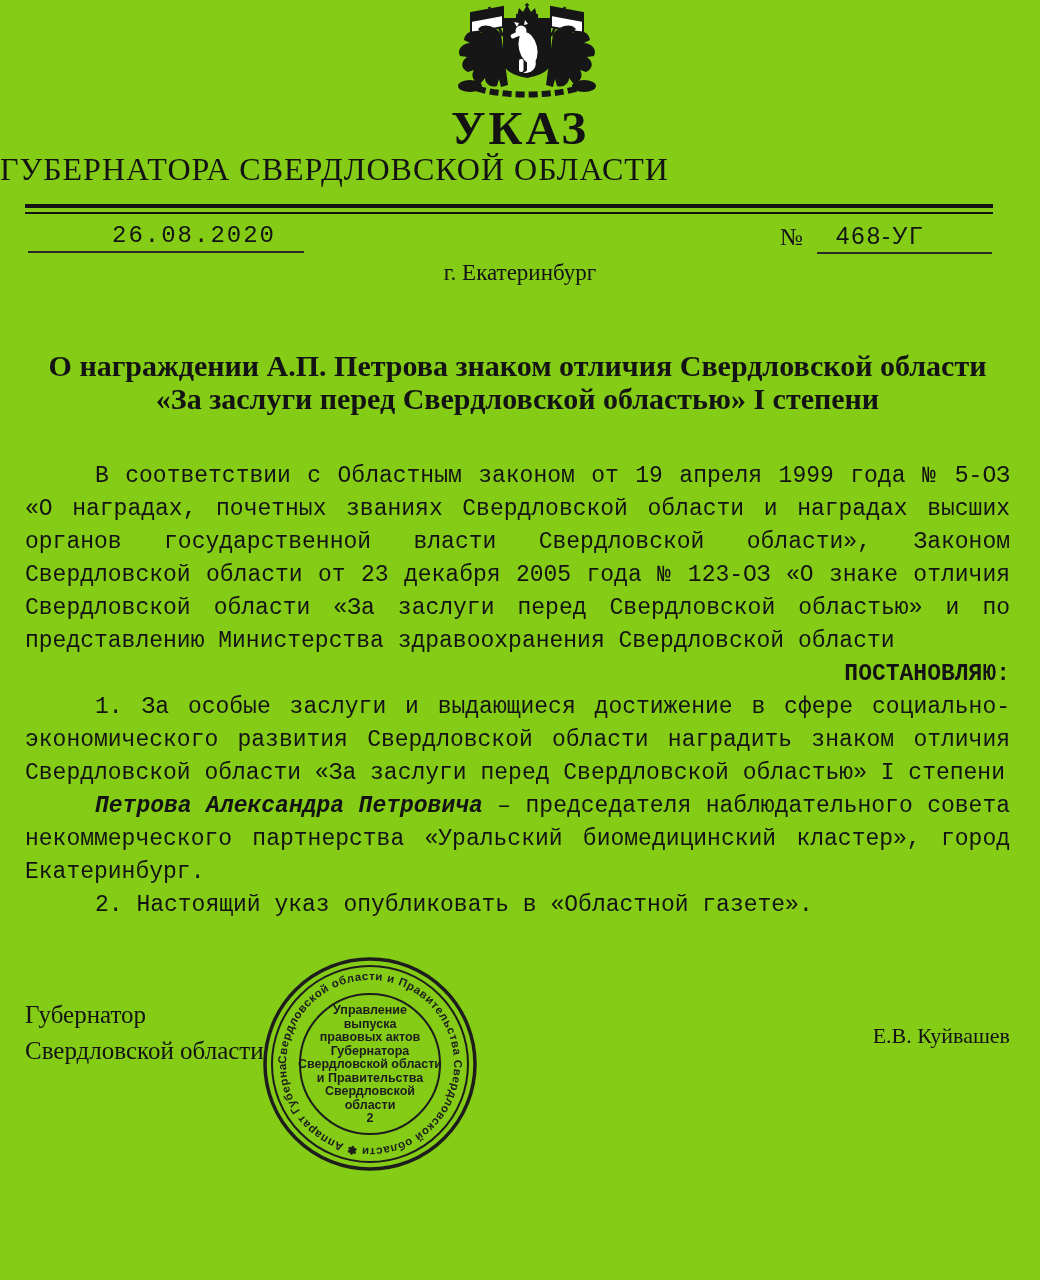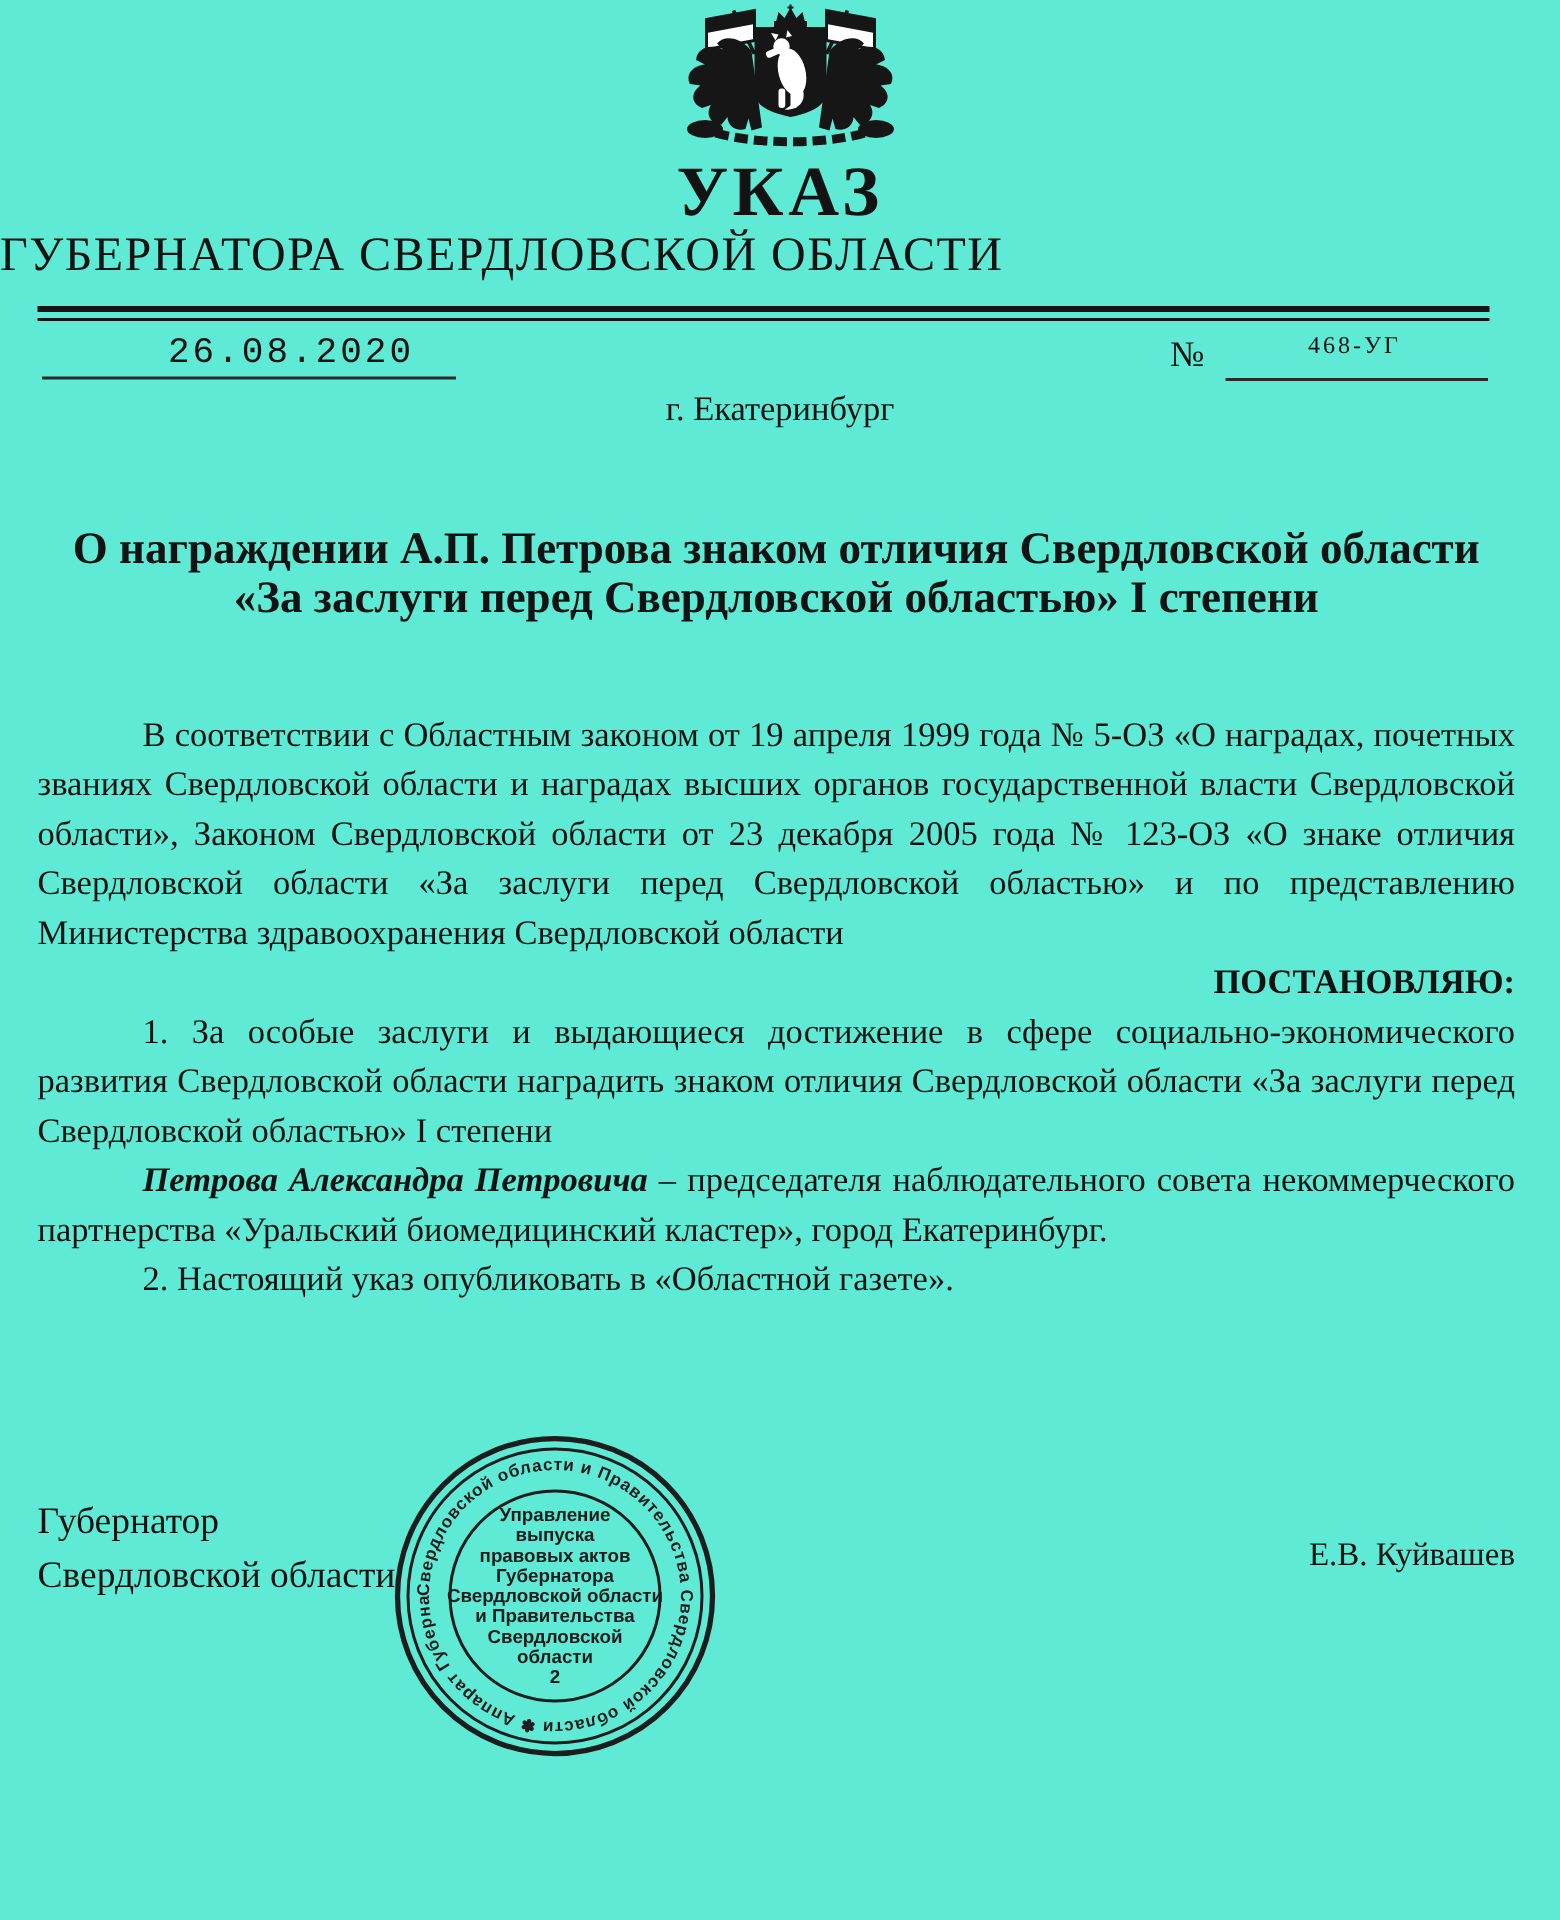--- a/index.html
+++ b/index.html
@@ -1,17 +1,17 @@
 <!DOCTYPE html>
 <html><head>
 <meta charset="utf-8">
 <style>
   html,body{margin:0;padding:0;background:#ffffff;}
   .page{
-    position:relative;width:1040px;height:1280px;background:#5eead4;
+    position:relative;width:1040px;height:1280px;background:#84cc16;
     font-family:"Liberation Serif",serif;color:#131313;overflow:hidden;
   }
   
   .emblem{position:absolute;left:437px;top:2px;}
   .doc-type{
     position:absolute;top:101px;left:0;width:100%;text-align:center;
     font-size:47px;font-weight:bold;letter-spacing:3px;
   }
   .issuer{
     position:absolute;top:151px;left:0;width:100%;text-align:left;
@@ -20,36 +20,36 @@
   .rule-thick{position:absolute;top:204px;left:25px;width:968px;height:4px;background:#141414;}
   .rule-thin{position:absolute;top:212px;left:25px;width:968px;height:2px;background:#141414;}
 
   .date-text{
     position:absolute;top:222px;left:112px;
     font-family:"Liberation Mono",monospace;font-size:24px;letter-spacing:2px;
   }
   .date-underline{position:absolute;top:251px;left:28px;width:276px;height:2px;background:#2a2a2a;}
   .num-sign{position:absolute;top:224px;left:780px;font-size:24px;}
   .num-value{
-    position:absolute;top:222px;left:872px;
-    font-family:Liberation Serif, serif;font-size:16px;letter-spacing:2px;
+    position:absolute;top:222px;left:836px;
+    font-family:Liberation Sans, sans-serif;font-size:24px;letter-spacing:2px;
   }
   .num-underline{position:absolute;top:252px;left:817px;width:175px;height:2px;background:#2a2a2a;}
   .city{position:absolute;top:260px;left:0;width:100%;text-align:center;font-size:23px;}
 
   
   .subject{
     position:absolute;top:349px;left:25px;width:985px;text-align:center;
     font-size:30px;font-weight:bold;line-height:33px;
   }
 
   
   .body-text{
-    position:absolute;top:473px;left:25px;width:985px;
-    font-size:23px;line-height:33px;text-align:justify;
+    position:absolute;top:460px;left:25px;width:985px;
+    font-size:23px;line-height:33px;text-align:justify;font-family:Liberation Mono, monospace;
   }
   .body-text p{margin:0;text-indent:70px;}
   .body-text p.resolve{text-indent:0;font-weight:bold;text-align:right;}
   .awardee-name{font-weight:bold;font-style:italic;}
 
   
   .sig-role{position:absolute;top:997px;left:25px;font-size:25px;line-height:36px;}
   .signatory{position:absolute;top:1023px;left:700px;width:310px;text-align:right;font-size:22px;}
 
   

